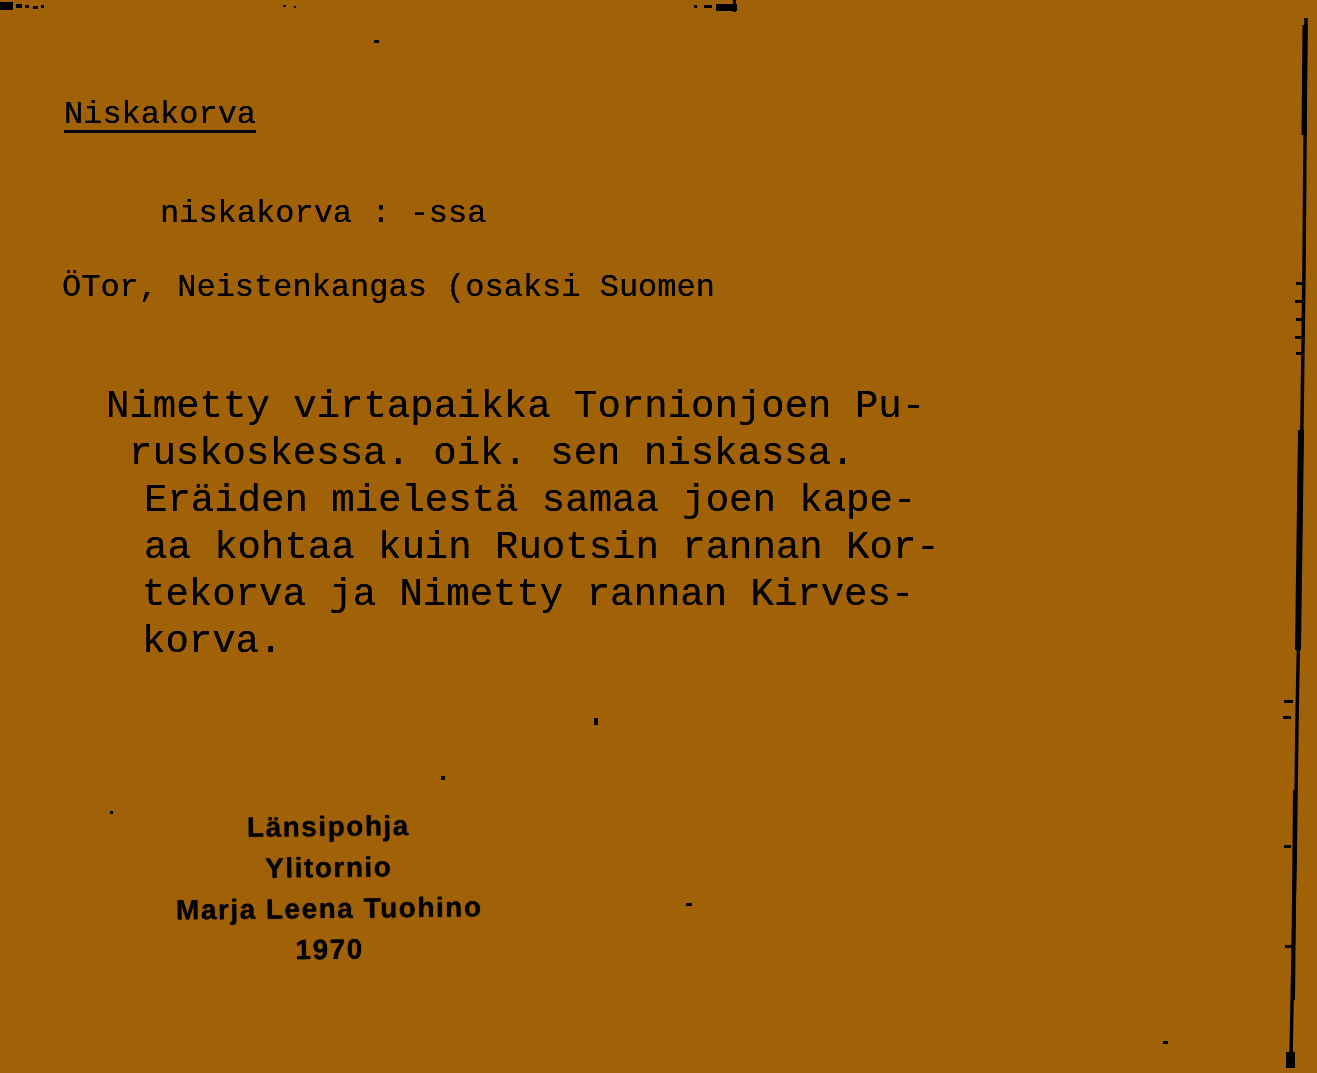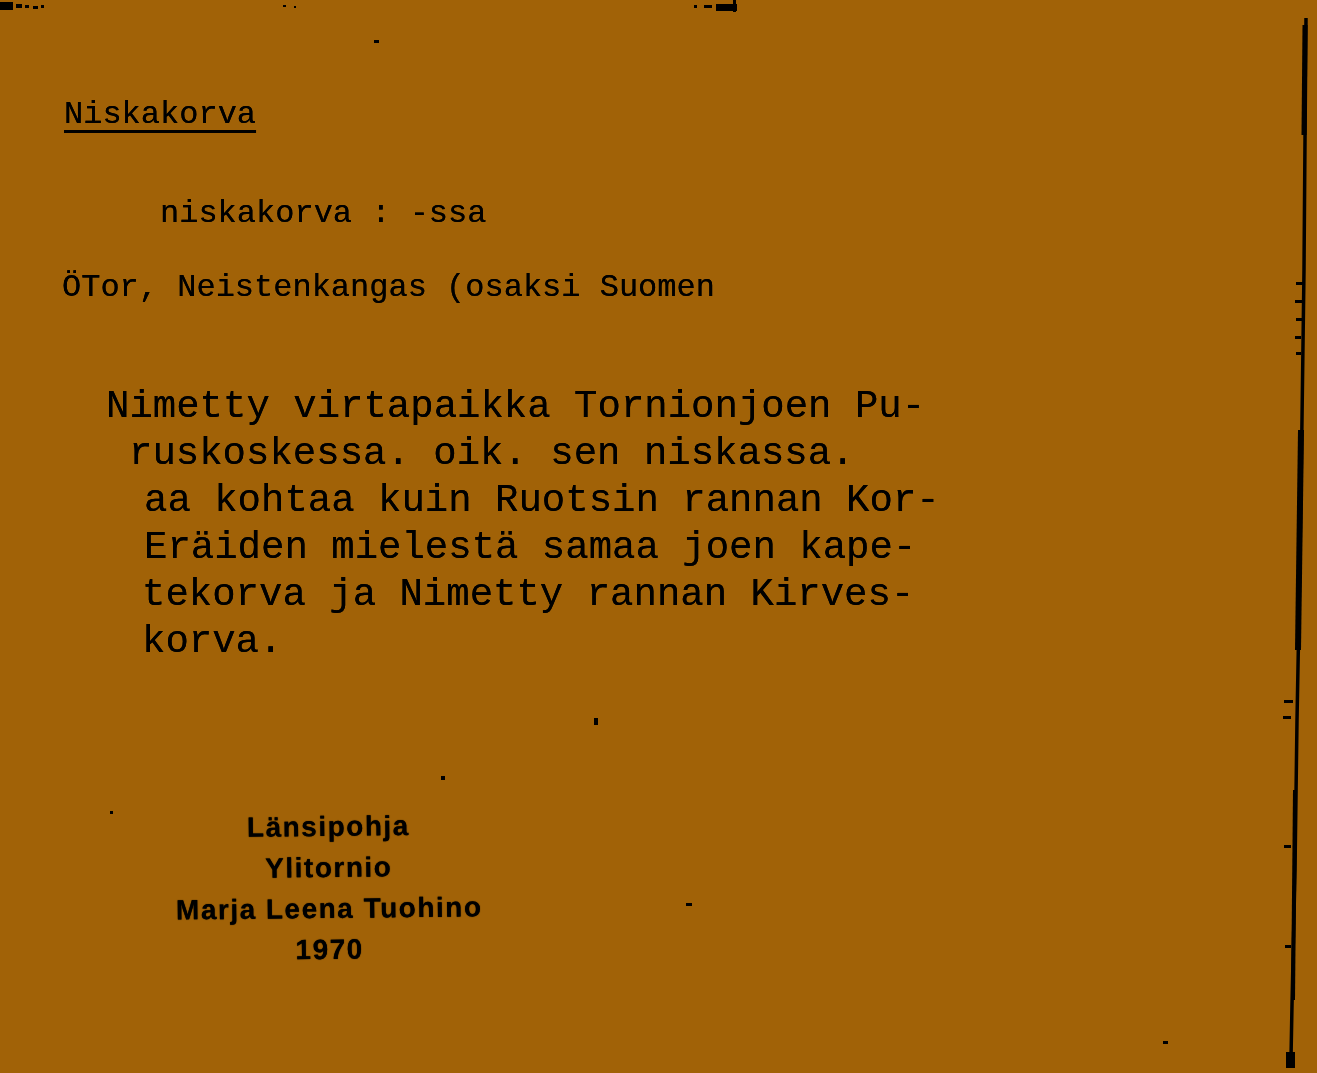--- a/index.html
+++ b/index.html
@@ -42,22 +42,22 @@
 
   <div class="tw heading">Niskakorva</div>
 
   <div class="tw inflection">niskakorva : -ssa</div>
 
   <div class="tw ref1">ÖTor, Neistenkangas (osaksi Suomen</div>
 
   <div class="desc">
     <div class="dl dl0">Nimetty virtapaikka Tornionjoen Pu-</div>
     <div class="dl dl1">ruskoskessa. oik. sen niskassa.</div>
+    <div class="dl dl2">Eräiden mielestä samaa joen kape-</div>
     <div class="dl dl3">aa kohtaa kuin Ruotsin rannan Kor-</div>
-    <div class="dl dl2">Eräiden mielestä samaa joen kape-</div>
     <div class="dl dl4">tekorva ja Nimetty rannan Kirves-</div>
     <div class="dl dl5">korva.</div>
   </div>
 
   <div class="stamp">
     <div>Länsipohja</div>
     <div>Ylitornio</div>
     <div>Marja Leena Tuohino</div>
     <div>1970</div>
   </div>

